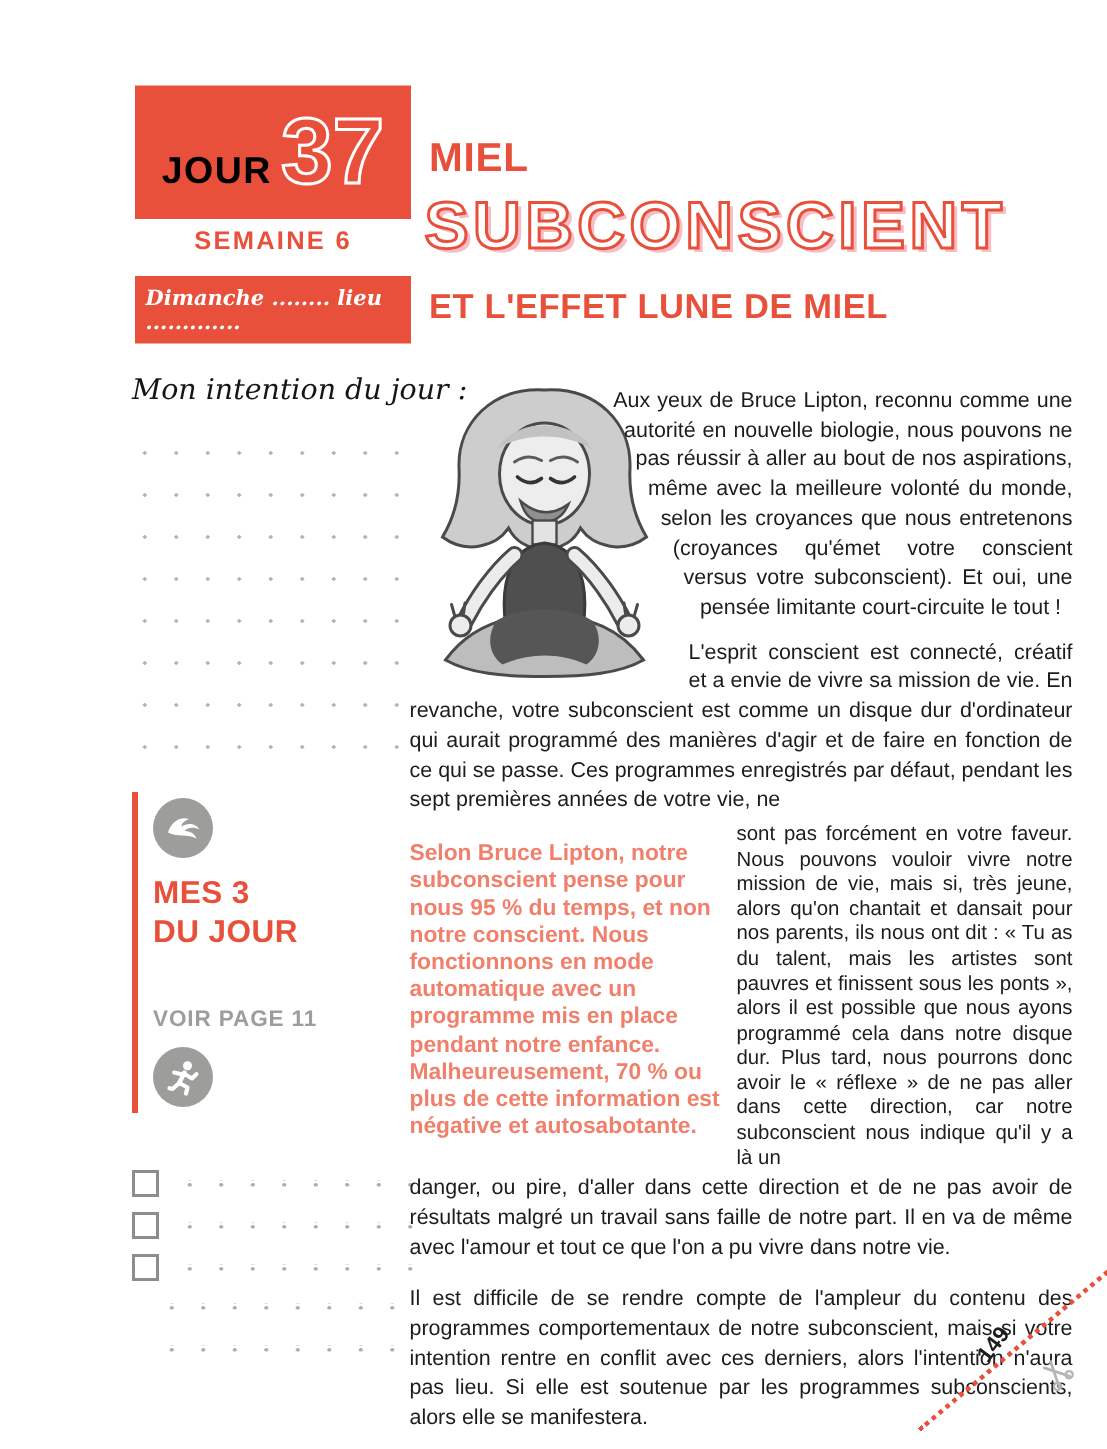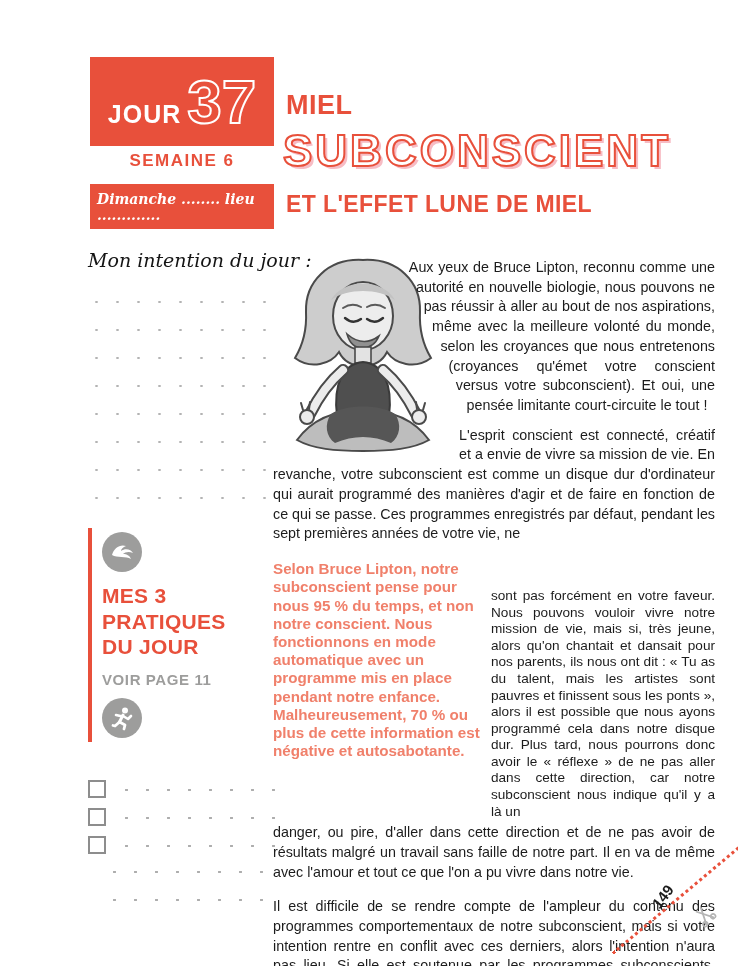--- a/index.html
+++ b/index.html
@@ -2,21 +2,21 @@
 <html><head>
 <meta charset="utf-8">
 <style>
   html,body{margin:0;padding:0;background:#ffffff;}
   .page{position:relative;width:738px;height:966px;background:#fff;overflow:hidden;
         font-family:"Liberation Sans",sans-serif;color:#1c1c1c;}
 
   
   .jour-block{position:absolute;left:90px;top:57px;width:184px;height:89px;background:var(--red);
               display:flex;align-items:center;justify-content:center;}
-  .jour-label{color:#ffffff;font-weight:bold;font-size:25px;letter-spacing:1px;margin-top:26px;}
+  .jour-label{color:#000000;font-weight:bold;font-size:25px;letter-spacing:1px;margin-top:26px;}
   .jour-number{font-weight:800;font-size:62px;line-height:1;color:transparent;
                -webkit-text-stroke:2px #ffffff;margin-left:6px;}
   .semaine{position:absolute;left:90px;top:151px;width:184px;text-align:center;
            color:var(--red);font-weight:bold;font-size:17px;letter-spacing:1.5px;}
   .dimanche-block{position:absolute;left:90px;top:184px;width:184px;height:45px;background:var(--red);
                   display:flex;align-items:center;padding-left:7px;box-sizing:border-box;
                   color:#fff;font-family:"DejaVu Serif",serif;font-style:italic;font-weight:bold;font-size:14px;}
   .intention{position:absolute;left:88px;top:249px;color:#151515;
              font-family:"DejaVu Serif",serif;font-style:italic;font-weight:normal;font-size:19px;}
   .dotgrid{position:absolute;left:86px;top:288px;width:196px;height:224px;
@@ -48,21 +48,21 @@
 
   
   .main-article{position:absolute;left:273px;top:252px;width:442px;font-size:14.3px;line-height:1.38;}
   .illu{float:left;width:180px;height:198px;margin:2px 6px 4px 0;
         shape-outside:polygon(0 0,64% 0,76% 30%,90% 60%,100% 85%,100% 100%,0 100%);shape-margin:7px;}
   .p1{margin:6px 0 10px 0;text-align:justify;text-align-last:center;}
   .p2a{margin:0;text-align:justify;}
   .midrow{display:flex;margin-top:4px;}
   .callout{width:212px;flex:none;padding-top:12px;box-sizing:border-box;
            color:var(--salmon);font-weight:bold;font-size:15.2px;line-height:1.2;}
-  .rightcol{flex:1;margin-left:6px;text-align:justify;font-size:13.6px;line-height:1.22;margin-top:40px;}
+  .rightcol{flex:1;margin-left:6px;text-align:justify;font-size:13.6px;line-height:1.22;}
   .p2c{margin:3px 0 0 0;text-align:justify;}
   .p3{margin:15px 0 0 0;text-align:justify;}
 
   
   .cutline{position:absolute;left:612px;top:952px;width:175px;border-top:3px dotted var(--red);
            transform:rotate(-40deg);transform-origin:left top;}
   .pagenum{position:absolute;left:650px;top:888px;font-weight:bold;font-size:15px;color:#1d1d1d;
            transform:rotate(-53deg);}
   .scissors{position:absolute;left:694px;top:903px;transform:rotate(-45deg);}
 </style>
@@ -86,21 +86,20 @@
   <div class="dotgrid"></div>
 
   <div class="redbar"></div>
   <div class="icon-circle" style="left:102px;top:532px;">
     <svg width="28" height="28" viewBox="0 0 28 28">
       <path d="M4,17 C6,10 12,6 18,8 C15,9 13,11 13,13 C17,10 23,11 25,15 C21,13 17,14 15,16 C19,16 22,18 23,21 C18,18 9,20 4,17 Z" fill="#ffffff"></path>
     </svg>
   </div>
   <div class="practices">
     <span>MES 3</span>
-    <span>PRATIQUES</span>
     <span>DU JOUR</span>
   </div>
   <div class="voir">VOIR PAGE 11</div>
   <div class="icon-circle" style="left:102px;top:698px;">
     <svg width="28" height="28" viewBox="0 0 28 28">
       <circle cx="17" cy="6.5" r="3" fill="#ffffff"></circle>
       <path d="M15,11 L11.5,18" stroke="#ffffff" stroke-width="3" stroke-linecap="round" fill="none"></path>
       <path d="M15,12 L20,15 L23,12" stroke="#ffffff" stroke-width="2.6" stroke-linecap="round" stroke-linejoin="round" fill="none"></path>
       <path d="M14.5,12.5 L8,11" stroke="#ffffff" stroke-width="2.6" stroke-linecap="round" fill="none"></path>
       <path d="M11.5,18 L17,21 L16,25" stroke="#ffffff" stroke-width="2.8" stroke-linecap="round" stroke-linejoin="round" fill="none"></path>

